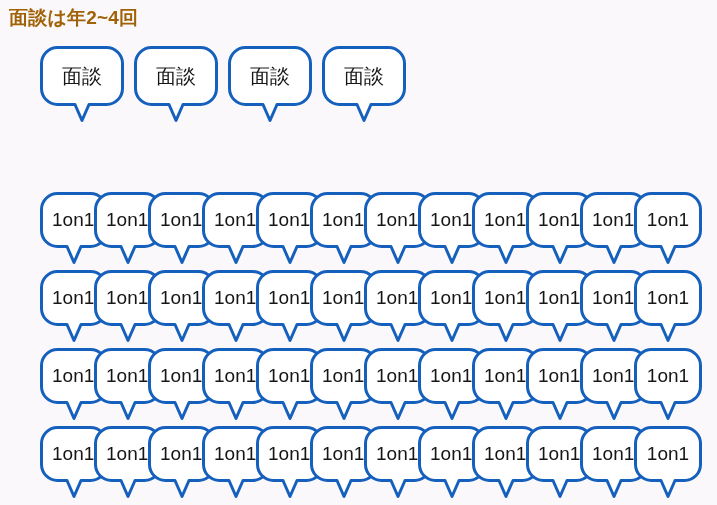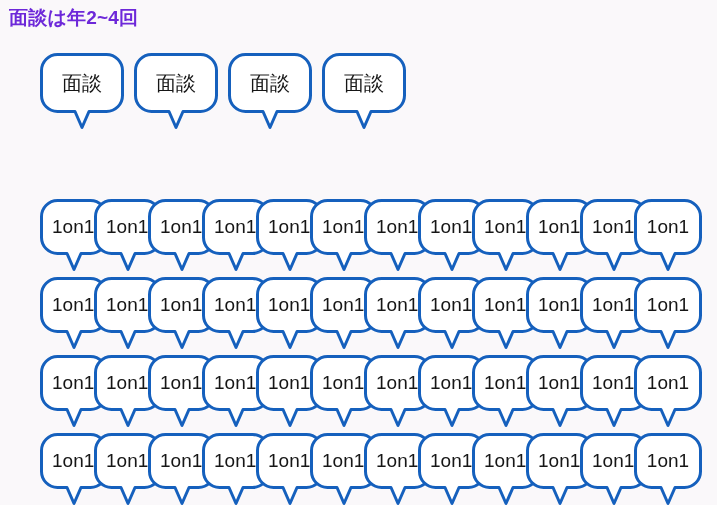--- a/index.html
+++ b/index.html
@@ -18,21 +18,21 @@
   .canvas {
     position: relative;
     width: 717px;
     height: 505px;
   }
 
   
   .heading {
     position: absolute;
     font-weight: bold;
-    color: #6d28d9;
+    color: #a16207;
     white-space: nowrap;
     letter-spacing: 0.2px;
   }
   .heading-1 {
     left: 9px;
     top: 6px;
     font-size: 19px;
     line-height: 24px;
   }
   .heading-2 {
@@ -43,21 +43,21 @@
   }
 
   
   .bubble-row {
     position: absolute;
     height: 72px;
   }
 
   .bubble {
     position: absolute;
-    top: 7px;
+    top: 0;
     width: 68px;
     height: 56px;
     box-sizing: border-box;
   }
 
   .bubble-svg {
     position: absolute;
     left: 0;
     top: 0;
     width: 68px;

